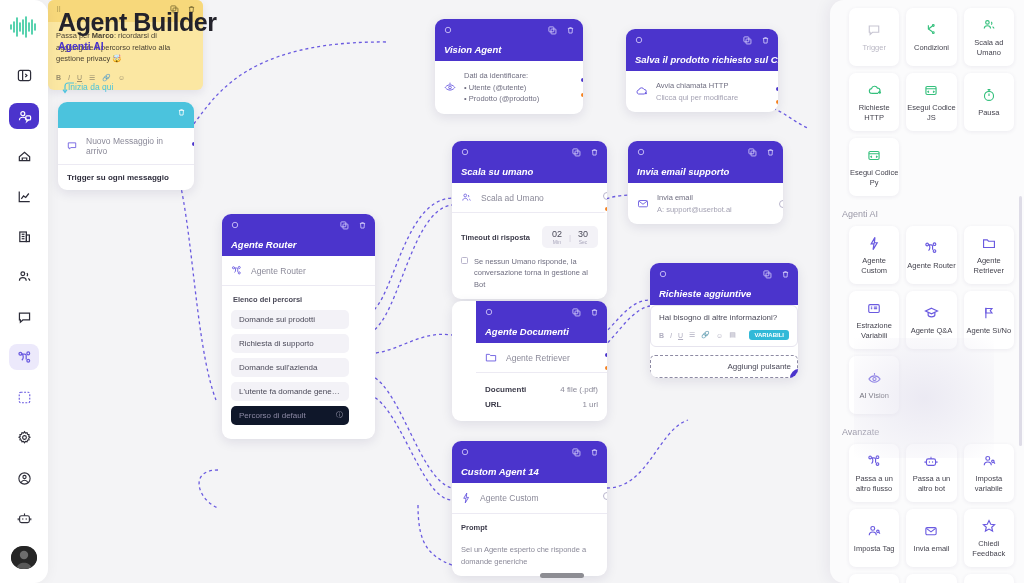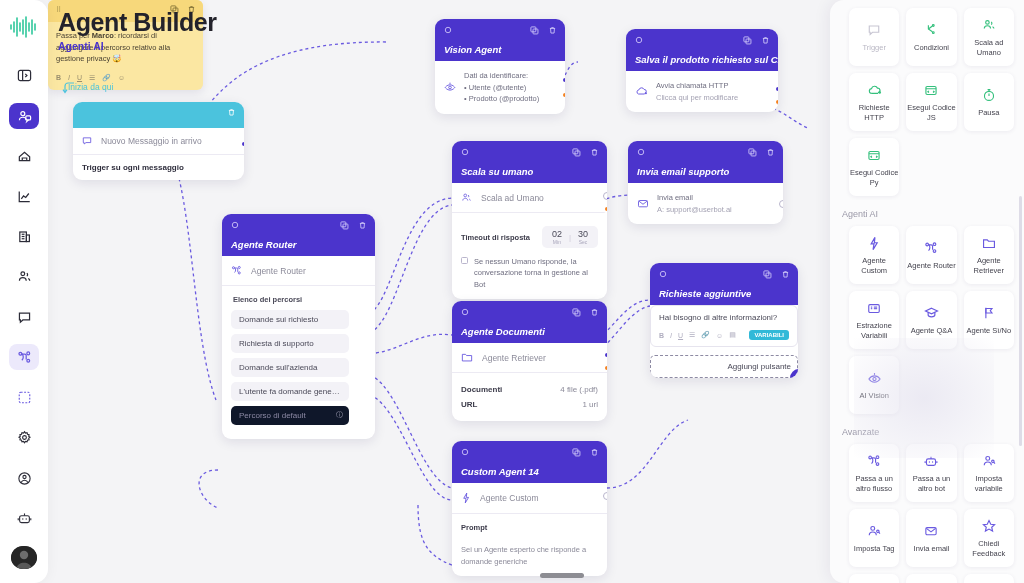--- a/index.html
+++ b/index.html
@@ -88,21 +88,21 @@
     position: absolute; width: 8px; height: 8px; border-radius: 50%;
     border: 2px solid #fff;
   }
   .port-in  { background: #4b34cc; }
   .port-out { background: #f5811f; }
   .port-hollow { background:#fff; border:1.5px solid #b9b5cc; }
 
   .mini-icon { color: #6a5ae0; display:flex; align-items:center; }
 
   
-  .trigger-node { left: 10px; top: 102px; width: 171px; margin-left: 15px; }
+  .trigger-node { left: 10px; top: 102px; width: 136px; }
   .trigger-head { background: #4bc3dd; height: 26px; position: relative; }
   .trigger-head .acts { position:absolute; right: 8px; top: 6px; color:#fff; }
   .trigger-row { display:flex; align-items:center; gap:9px; padding: 8px 9px; border-bottom: 1px solid #eceaf3; position:relative;}
   .trigger-row .lbl { font-size: 8.5px; color: #8b8a99; }
   .trigger-foot { padding: 8px 9px; font-size: 8px; font-weight: bold; color:#2f2e3d; }
   .startlabel { position: absolute; left: 20px; top: 82px; font-size: 8.5px; color:#4bc3dd; font-weight:500; z-index: 20;}
   .startarrow { position:absolute; left: 14px; top: 80px; z-index:20; }
 
   
   .router-node { left: 174px; top: 214px; width: 153px; }
@@ -112,21 +112,21 @@
     background: #f3f2f7; border-radius: 5px;
     font-size: 8px; color:#4a4958;
     padding: 5px 8px; margin-bottom: 5px;
     position: relative; white-space: nowrap; overflow:hidden; text-overflow: ellipsis;
     width: 118px;
   }
   .pill.default { background:#0f172a; color:#8c89a4; }
   .pill .info { position:absolute; right: 6px; top:4px; color:#a9a6bb; font-size: 7px;}
 
   
-  .vision-node { left: 387px; top: 19px; width: 130px; }
+  .vision-node { left: 387px; top: 19px; width: 148px; }
   .vision-body { display:flex; gap: 8px; padding: 9px; position: relative;}
   .vision-body .txt { font-size: 7.5px; color:#6f6e80; line-height: 1.55; }
 
   
   .crm-node { left: 578px; top: 29px; width: 152px; }
 
   
   .scala-node { left: 404px; top: 141px; width: 155px; }
   .timeout-row { display:flex; align-items:center; justify-content: space-between; padding: 4px 0 8px 0;}
   .timeout-lbl { font-size: 7.5px; font-weight:bold; color:#3c3b4a; }
@@ -139,21 +139,21 @@
   .timebox .n { font-size: 5px; color:#a9a6bb; }
   .timebox .sep { color:#cfcddb; font-size:8px; }
   .chk-row { display:flex; gap:6px; align-items:flex-start; }
   .chk { width: 7px; height:7px; border:1px solid #b9b5cc; border-radius:1.5px; margin-top:1px; flex:none;}
   .chk-txt { font-size: 7.5px; color:#6f6e80; line-height:1.5; }
 
   
   .email-node { left: 580px; top: 141px; width: 155px; }
 
   
-  .doc-node { left: 404px; top: 301px; width: 155px; }
+  .doc-node { left: 404px; top: 301px; width: 155px; padding-left: 24px; }
   .kv { display:flex; justify-content: space-between; font-size: 8px; padding: 3px 0;}
   .kv .k { color:#3c3b4a; font-weight:bold; }
   .kv .v { color:#8b8a99; }
 
   
   .rich-node { left: 602px; top: 263px; width: 148px; }
   .rich-body { padding: 0; position:relative; }
   .msgbox { border:1px solid #e6e4ee; border-radius:6px; padding: 7px 8px 6px 8px; }
   .msgbox .t { font-size: 8px; color:#4a4958; margin-bottom: 8px;}
   .toolbar { display:flex; align-items:center; gap: 6px; }
@@ -534,21 +534,21 @@
             <path d="M5.1 4.4h3.1c1 0 1.6.6 1.6 1.5v4.1"></path>
               <path d="M5.2 4c2 1.7 2 4.9 0 6.9"></path>
           </svg>
         </span>
         <span class="lbl">Agente Router</span>
       </div>
       <div class="router-list">
         <div class="cap">Elenco dei percorsi</div>
 
         <div class="pill">
-          <span>Domande sui richiesto</span>
+          <span>Domande sui prodotti</span>
           
           
         </div>
         <div class="pill">
           <span>Richiesta di supporto</span>
           
           
         </div>
         <div class="pill">
           <span>Domande sull'azienda</span>

